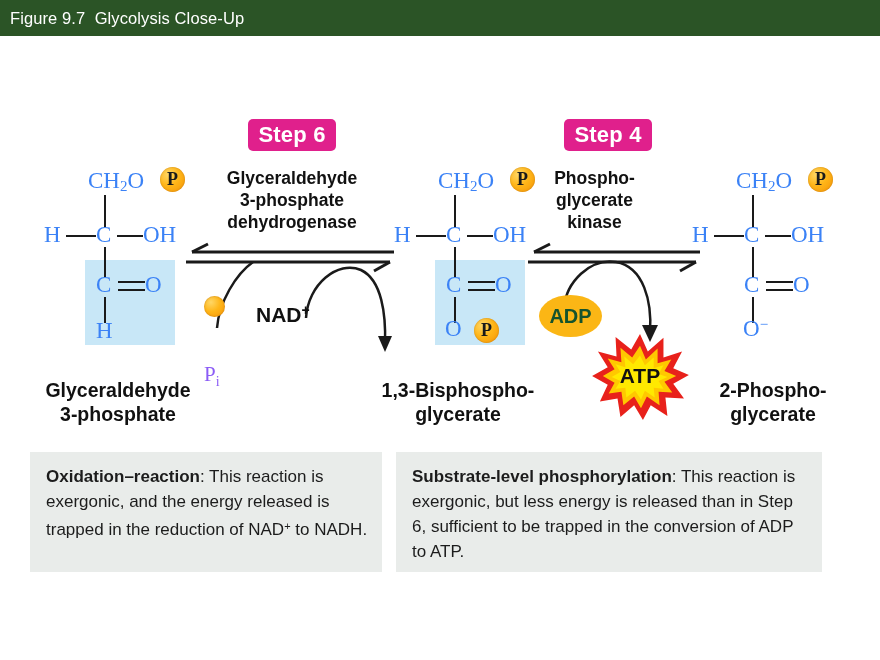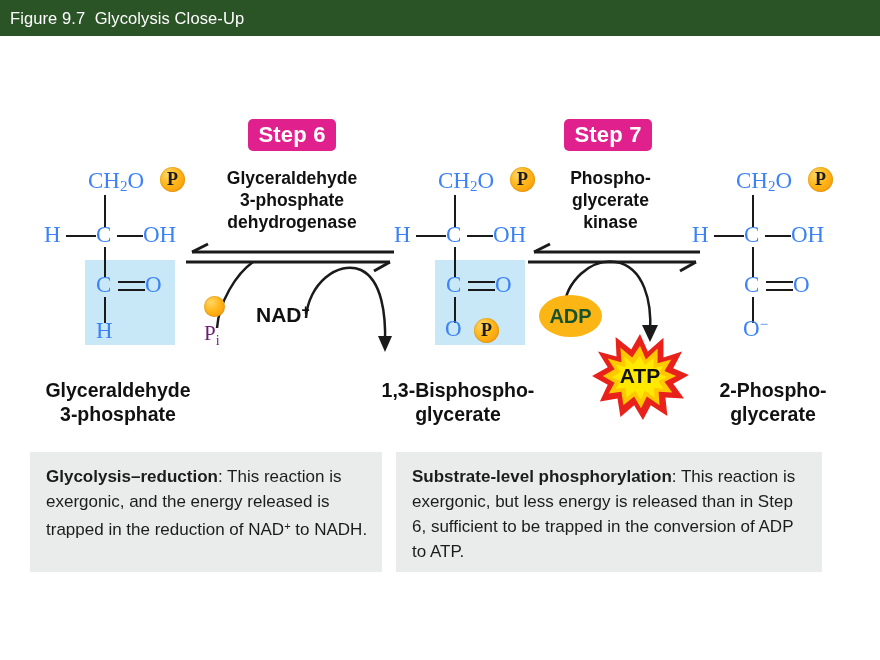--- a/index.html
+++ b/index.html
@@ -152,42 +152,43 @@
     font-weight: bold;
     font-size: 21px;
     color: #111;
     white-space: nowrap;
   }
   .cofactor sup { font-size: 14px; vertical-align: 7px; }
   .pi-label {
     position: absolute;
     font-family: "Liberation Serif", serif;
     font-size: 21px;
-    color: #701a75;
+    color: #8b5cf6;
+    margin-top: 41px;
   }
   .pi-label sub { font-size: 14px; }
 </style>
 </head>
 <body>
 
 <div id="root">
 
   <div class="header">
     <span class="header-title">Figure 9.7  Glycolysis Close-Up</span>
   </div>
 
   <div class="step-badge" style="left:248px; top:119px; width:88px;">Step 6</div>
 
-  <div class="step-badge" style="left:564px; top:119px; width:88px;">Step 7</div>
+  <div class="step-badge" style="left:564px; top:119px; width:88px;">Step 4</div>
 
   <div class="enzyme" style="left:192px; top:167px; width:200px;">Glyceraldehyde
 3-phosphate
 dehydrogenase</div>
 
-  <div class="enzyme" style="left:548px; top:167px; width:125px;">Phospho-
+  <div class="enzyme" style="left:532px; top:167px; width:125px;">Phospho-
 glycerate
 kinase</div>
 
   <div class="mol" style="left:40px; top:165px; width:170px; height:190px;">
 
     <div class="hl" style="left:45px; top:95px; width:90px; height:85px;"></div>
 
     <div class="at" style="left:48px; top:4px;">CH<span class="sub">2</span>O</div>
     <div class="pcircle" style="left:120px; top:2px; width:25px; height:25px; font-size:18px;">P</div>
 
@@ -308,20 +309,20 @@
 
     <div class="bond vbond" style="left:64px; top:132px; height:26px;"></div>
 
     <div class="at" style="left:55px; top:152px;">O<span class="sup">−</span></div>
   </div>
 
   <div class="molname" style="left:678px; top:378px; width:190px;">2-Phospho-
 glycerate</div>
 
   <div class="caption" style="left:30px; top:452px; width:352px; height:120px;">
-    <b>Glycolysis–reduction</b><span>: This reaction is exergonic, and the energy released is trapped in the reduction of NAD</span><sup>+</sup><span> to NADH.</span>
+    <b>Oxidation–reaction</b><span>: This reaction is exergonic, and the energy released is trapped in the reduction of NAD</span><sup>+</sup><span> to NADH.</span>
   </div>
 
   <div class="caption" style="left:396px; top:452px; width:426px; height:120px;">
     <b>Substrate-level phosphorylation</b><span>: This reaction is exergonic, but less energy is released than in Step 6, sufficient to be trapped in the conversion of ADP to ATP.</span>
   </div>
 
 </div>
 
 </body></html>

